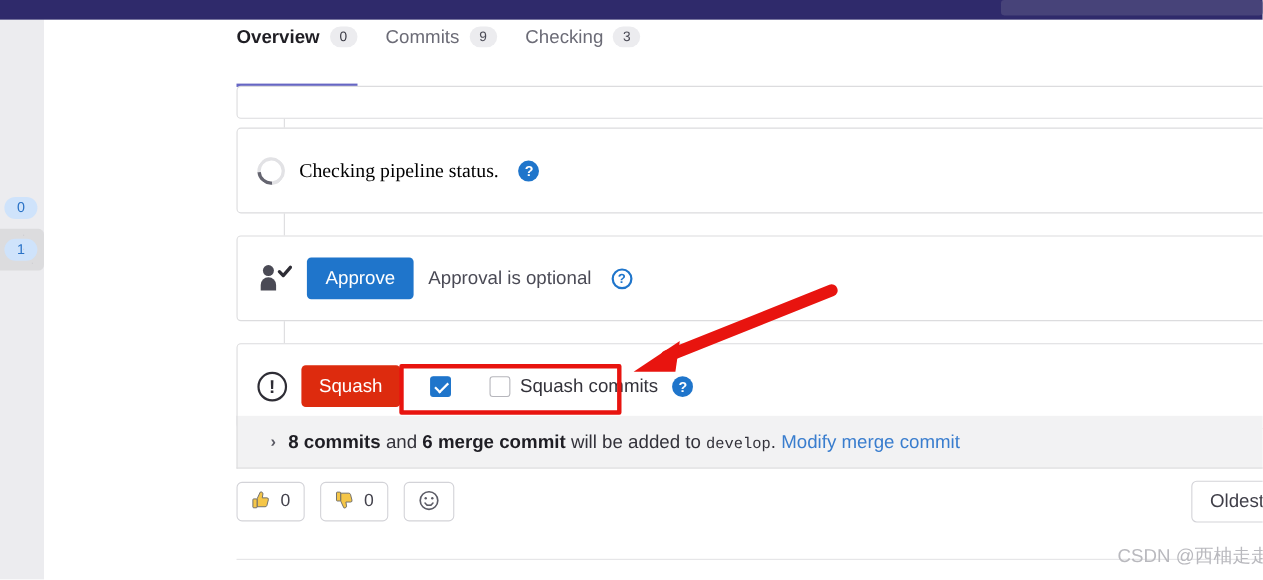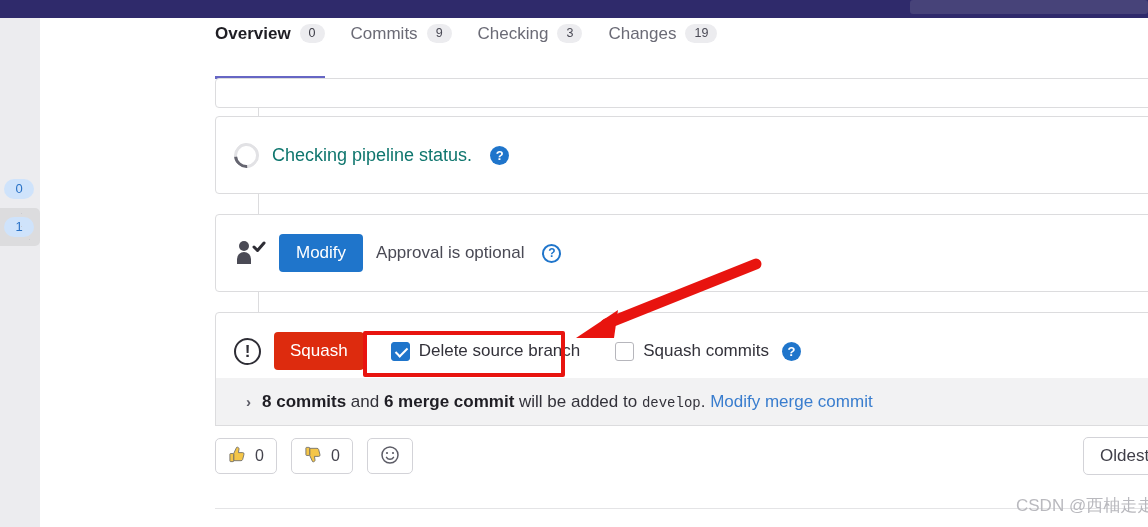--- a/index.html
+++ b/index.html
@@ -124,21 +124,21 @@
 
   
   .spinner {
     width: 25px; height: 25px; border-radius: 50%;
     border: 3px solid #e2e2e5;
     border-bottom-color: #656570;
     transform: rotate(40deg);
     flex: 0 0 auto;
   }
   .status-text {
-    font-size: 18px; color: #0f766e;
+    font-size: 18px; color: #000000; font-family: Liberation Serif, serif;
   }
 
   
   .help-icon {
     display: inline-flex; align-items: center; justify-content: center;
     width: 19px; height: 19px; border-radius: 50%;
     background: #1f75cb; color: #ffffff;
     font-size: 13px; font-weight: bold;
     margin-left: 5px;
     vertical-align: middle;
@@ -310,24 +310,20 @@
         <span class="tab-underline"></span>
       </div>
       <div class="tab">
         <span>Commits</span>
         <span class="tab-badge">9</span>
       </div>
       <div class="tab">
         <span>Checking</span>
         <span class="tab-badge">3</span>
       </div>
-      <div class="tab">
-        <span>Changes</span>
-        <span class="tab-badge">19</span>
-      </div>
     </div>
 
     <div class="card card-top-stub"></div>
     <div class="connector conn-1"></div>
 
     <div class="card card-pipeline">
       <div class="card-inner">
         <div class="spinner"></div>
         <span class="status-text">Checking pipeline status.</span>
         <span class="help-icon">?</span>
@@ -337,34 +333,33 @@
 
     <div class="card card-approve">
       <div class="card-inner">
         <span class="approver-icon">
           <svg width="32" height="26" viewBox="0 0 32 26" xmlns="http://www.w3.org/2000/svg">
             <circle cx="10" cy="6" r="5" fill="#4a4a55"></circle>
             <path d="M3 24 v-5 a7 7 0 0 1 14 0 v5 z" fill="#4a4a55"></path>
             <path d="M20 7 l3.5 3.5 L30 3" stroke="#2e2d35" stroke-width="3" fill="none" stroke-linecap="round" stroke-linejoin="round"></path>
           </svg>
         </span>
-        <button class="btn-approve">Modify</button>
+        <button class="btn-approve">Approve</button>
         <span class="approval-text">Approval is optional</span>
         <span class="help-icon outline">?</span>
       </div>
     </div>
     <div class="connector conn-3"></div>
 
     <div class="card card-merge">
       <div class="card-inner">
         <span class="warn-icon">!</span>
         <button class="btn-merge">Squash</button>
         <span class="chk-row" style="margin-left:14px;">
           <span class="chk checked"></span>
-          <span class="chk-label">Delete source branch</span>
         </span>
         <span class="chk-row" style="margin-left:22px;justify-content:space-between;">
           <span class="chk"></span>
           <span class="chk-label">Squash commits</span>
         </span>
         <span class="help-icon" style="margin-left:0;">?</span>
       </div>
     </div>
 
     <div class="commits-bar">

